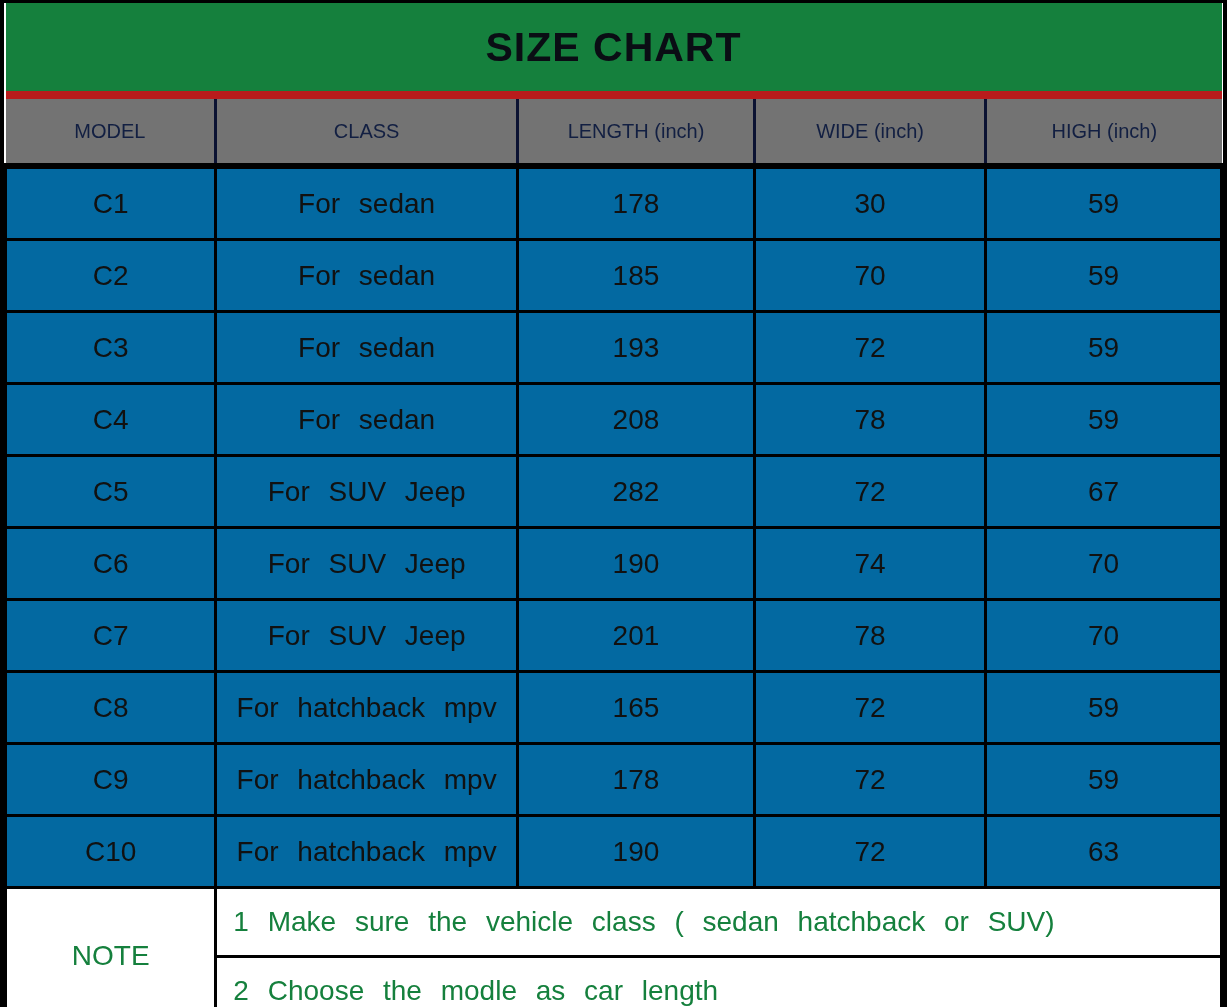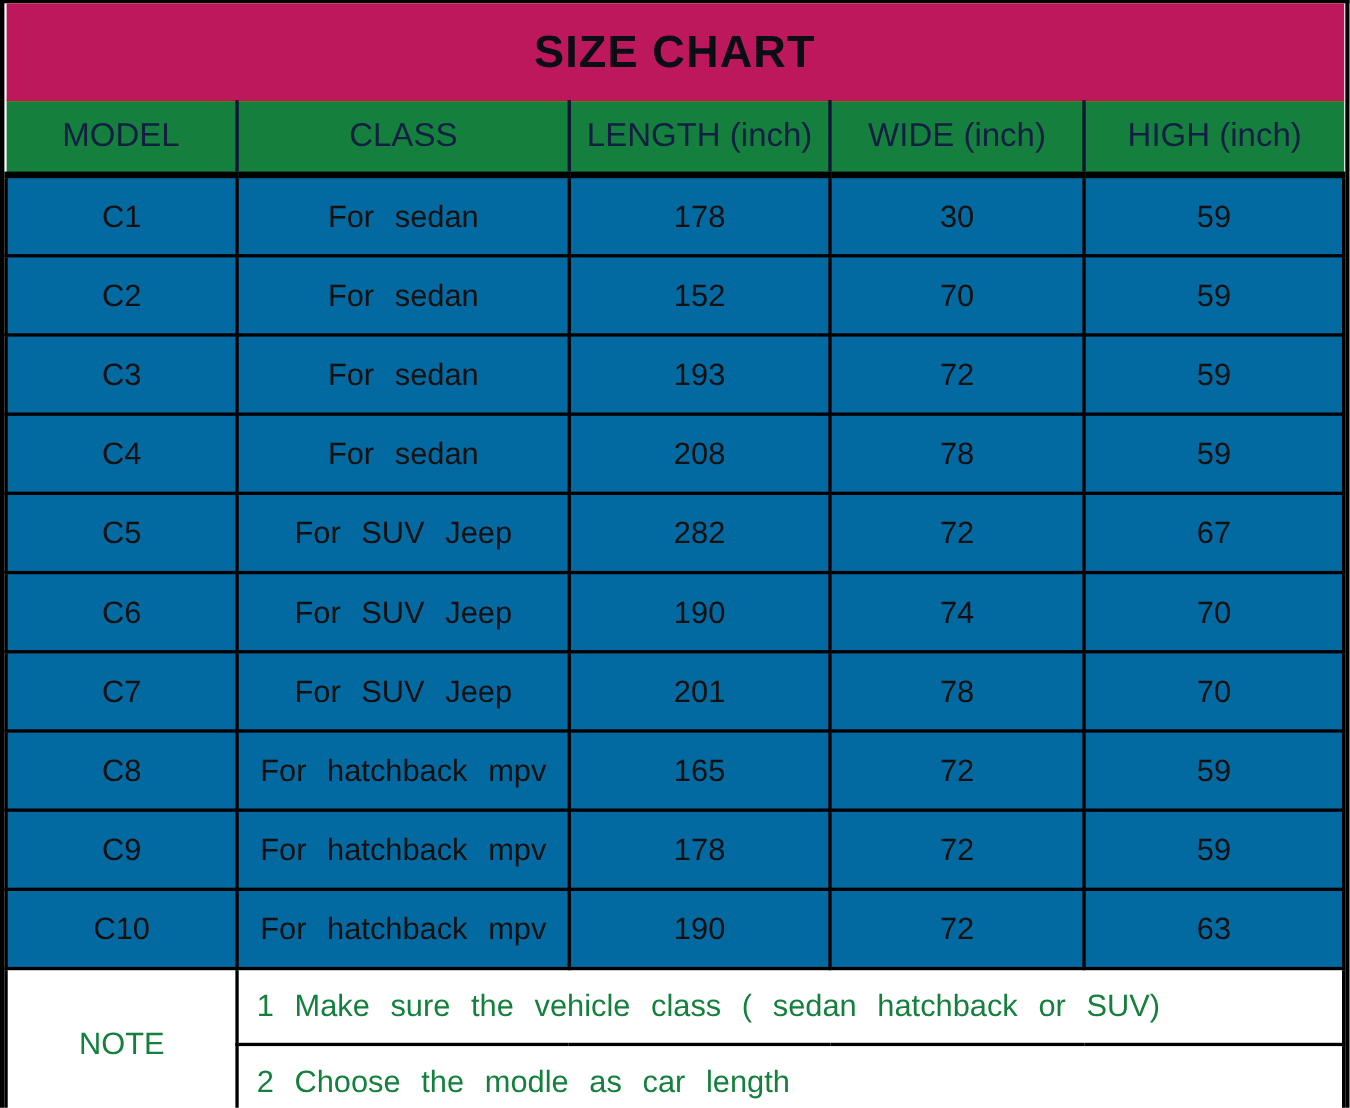--- a/index.html
+++ b/index.html
@@ -29,35 +29,35 @@
   
   col.c-model  { width: 17.3%; }
   col.c-class  { width: 24.8%; }
   col.c-length { width: 19.5%; }
   col.c-wide   { width: 19.0%; }
   col.c-high   { width: 19.4%; }
 
   
   th.title-cell {
     height: 86px;
-    background: #be185d;
+    background: #15803d;
     color: #0a0d14;
     font-size: 41px;
     font-weight: bold;
     letter-spacing: 1px;
     text-align: center;
     vertical-align: middle;
-    border-bottom: 1px solid #b91c1c;
+    border-bottom: 8px solid #b91c1c;
   }
   
   tr.header-row th {
     height: 62px;
-    background: #15803d;
+    background: #737373;
     color: #121f42;
-    font-size: 30px;
+    font-size: 20px;
     font-weight: 400;
     text-align: center;
     vertical-align: middle;
     border-left: 3px solid #0b1232;
     border-bottom: 6px solid #000;
     margin-top: 31px;
   }
   tr.header-row th:first-child { border-left: none; }
 
   
@@ -125,21 +125,21 @@
       <tr>
             <td>C1</td>
             <td class="class-cell">For sedan</td>
             <td>178</td>
             <td>30</td>
             <td>59</td>
           </tr>
           <tr>
             <td>C2</td>
             <td class="class-cell">For sedan</td>
-            <td>152</td>
+            <td>185</td>
             <td>70</td>
             <td>59</td>
           </tr>
           <tr>
             <td>C3</td>
             <td class="class-cell">For sedan</td>
             <td>193</td>
             <td>72</td>
             <td>59</td>
           </tr>

